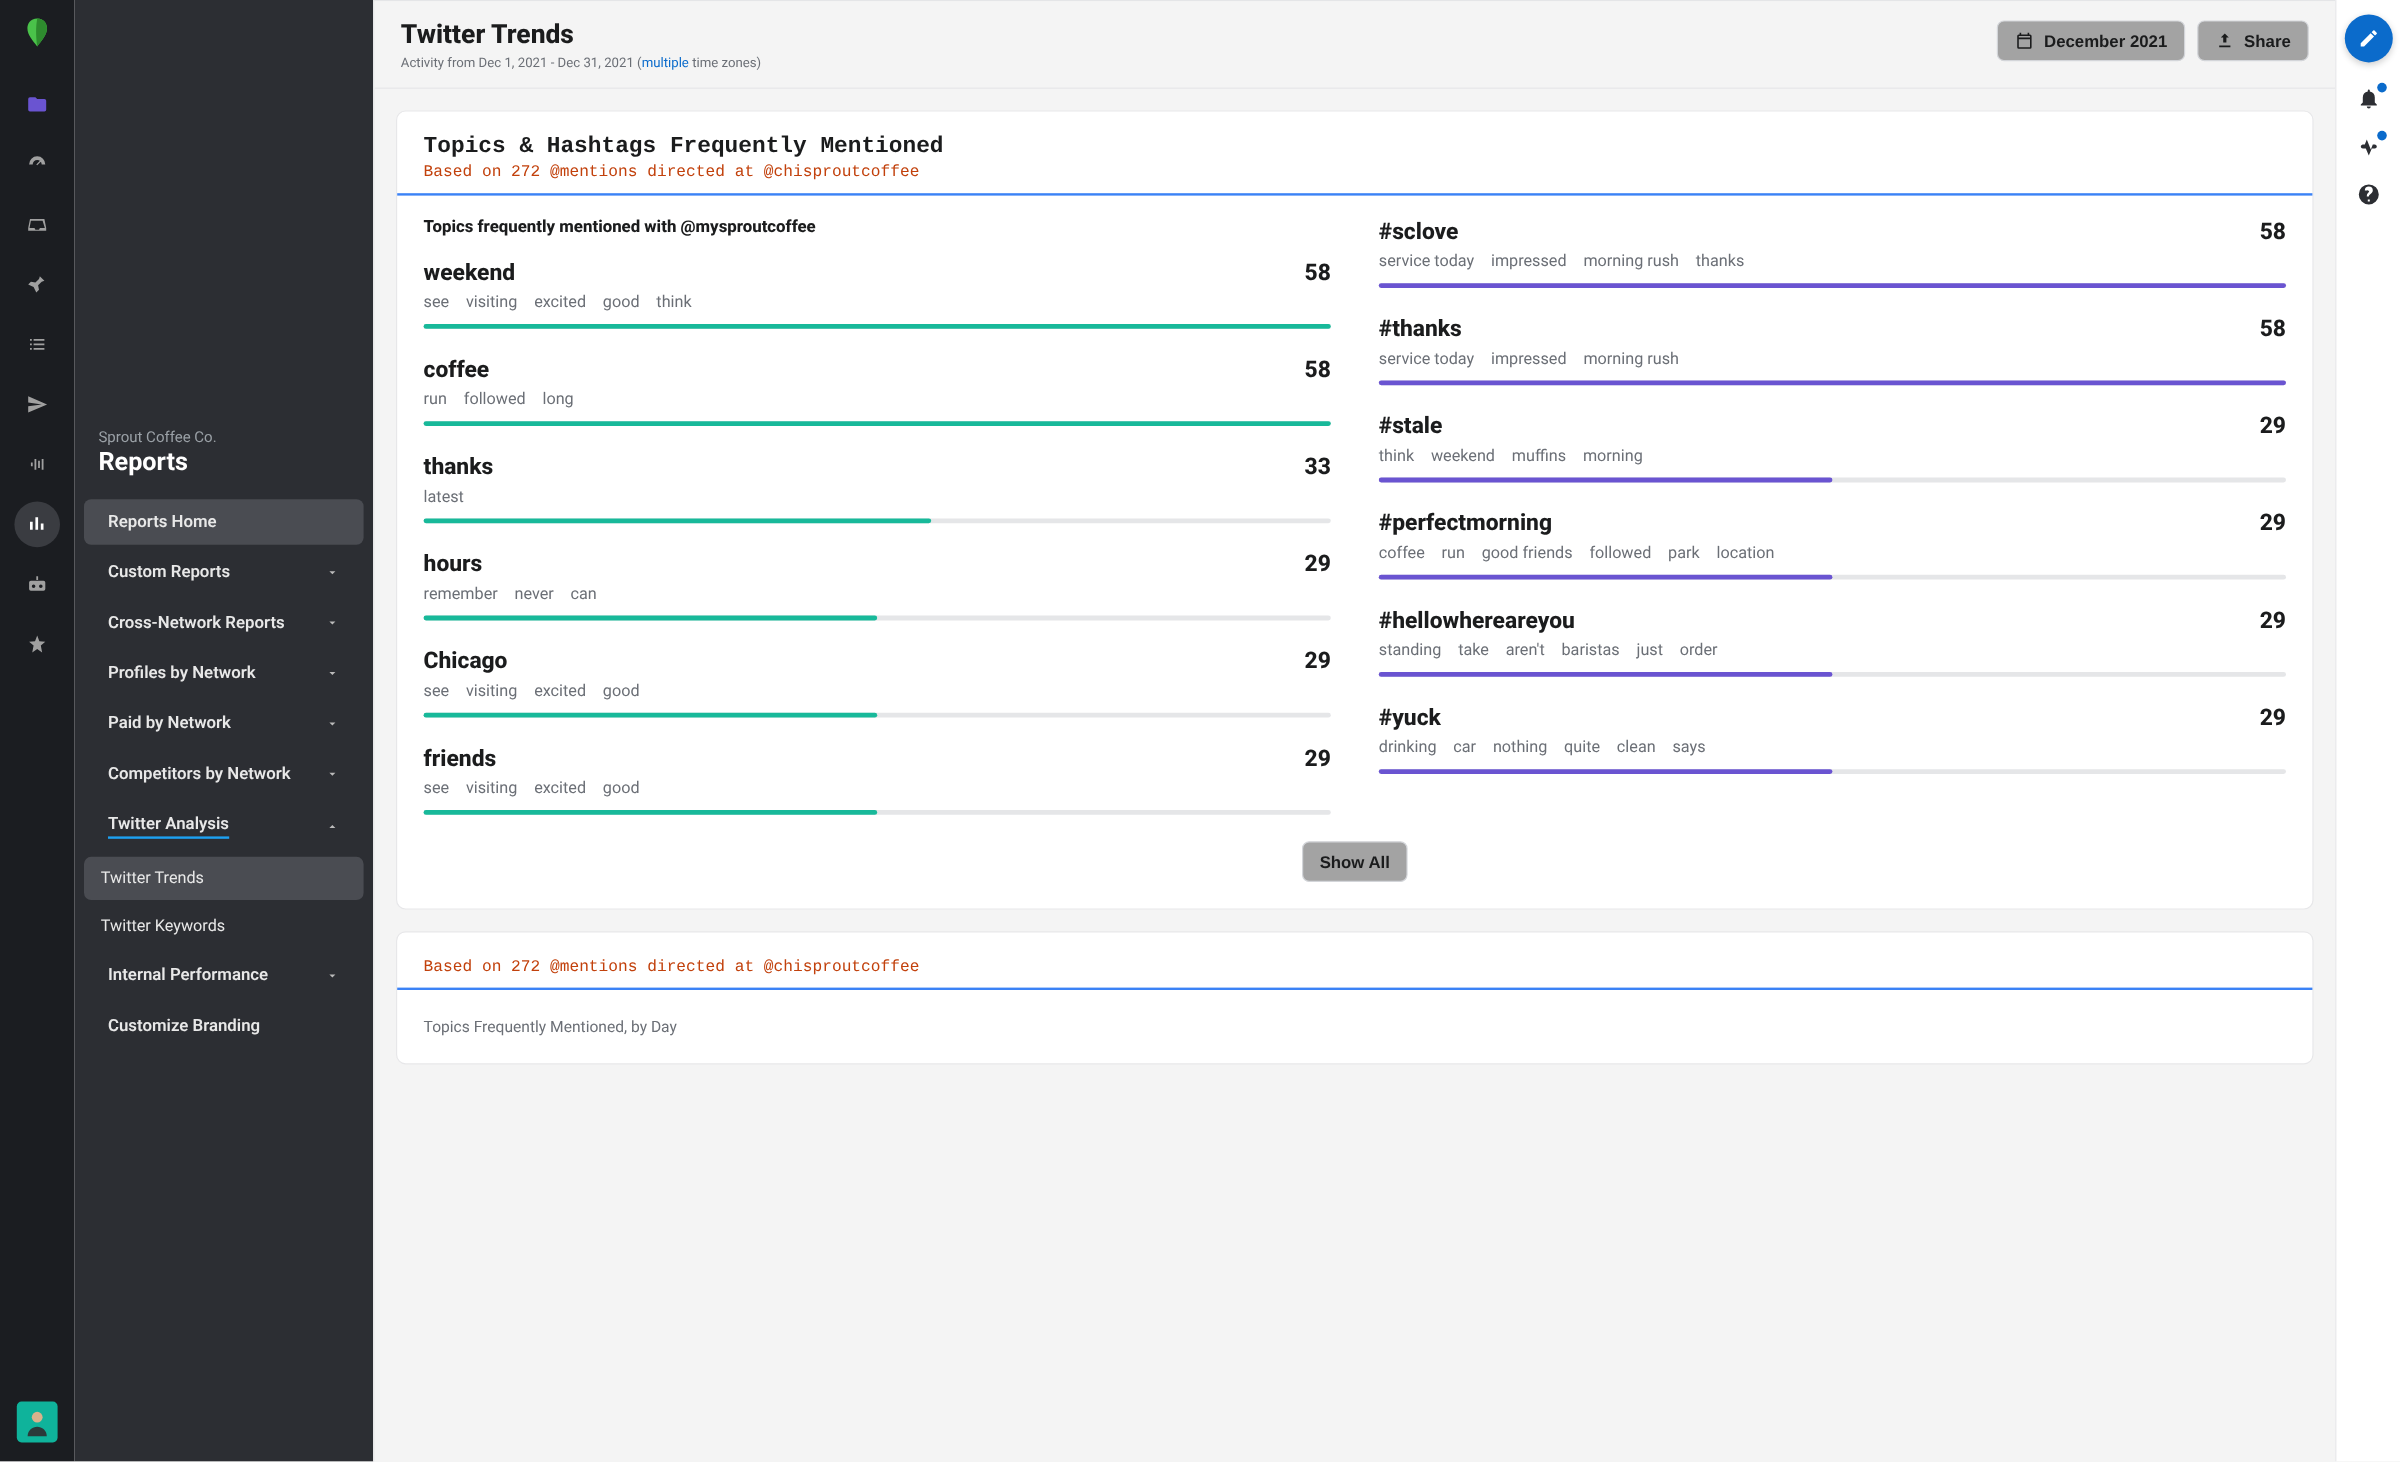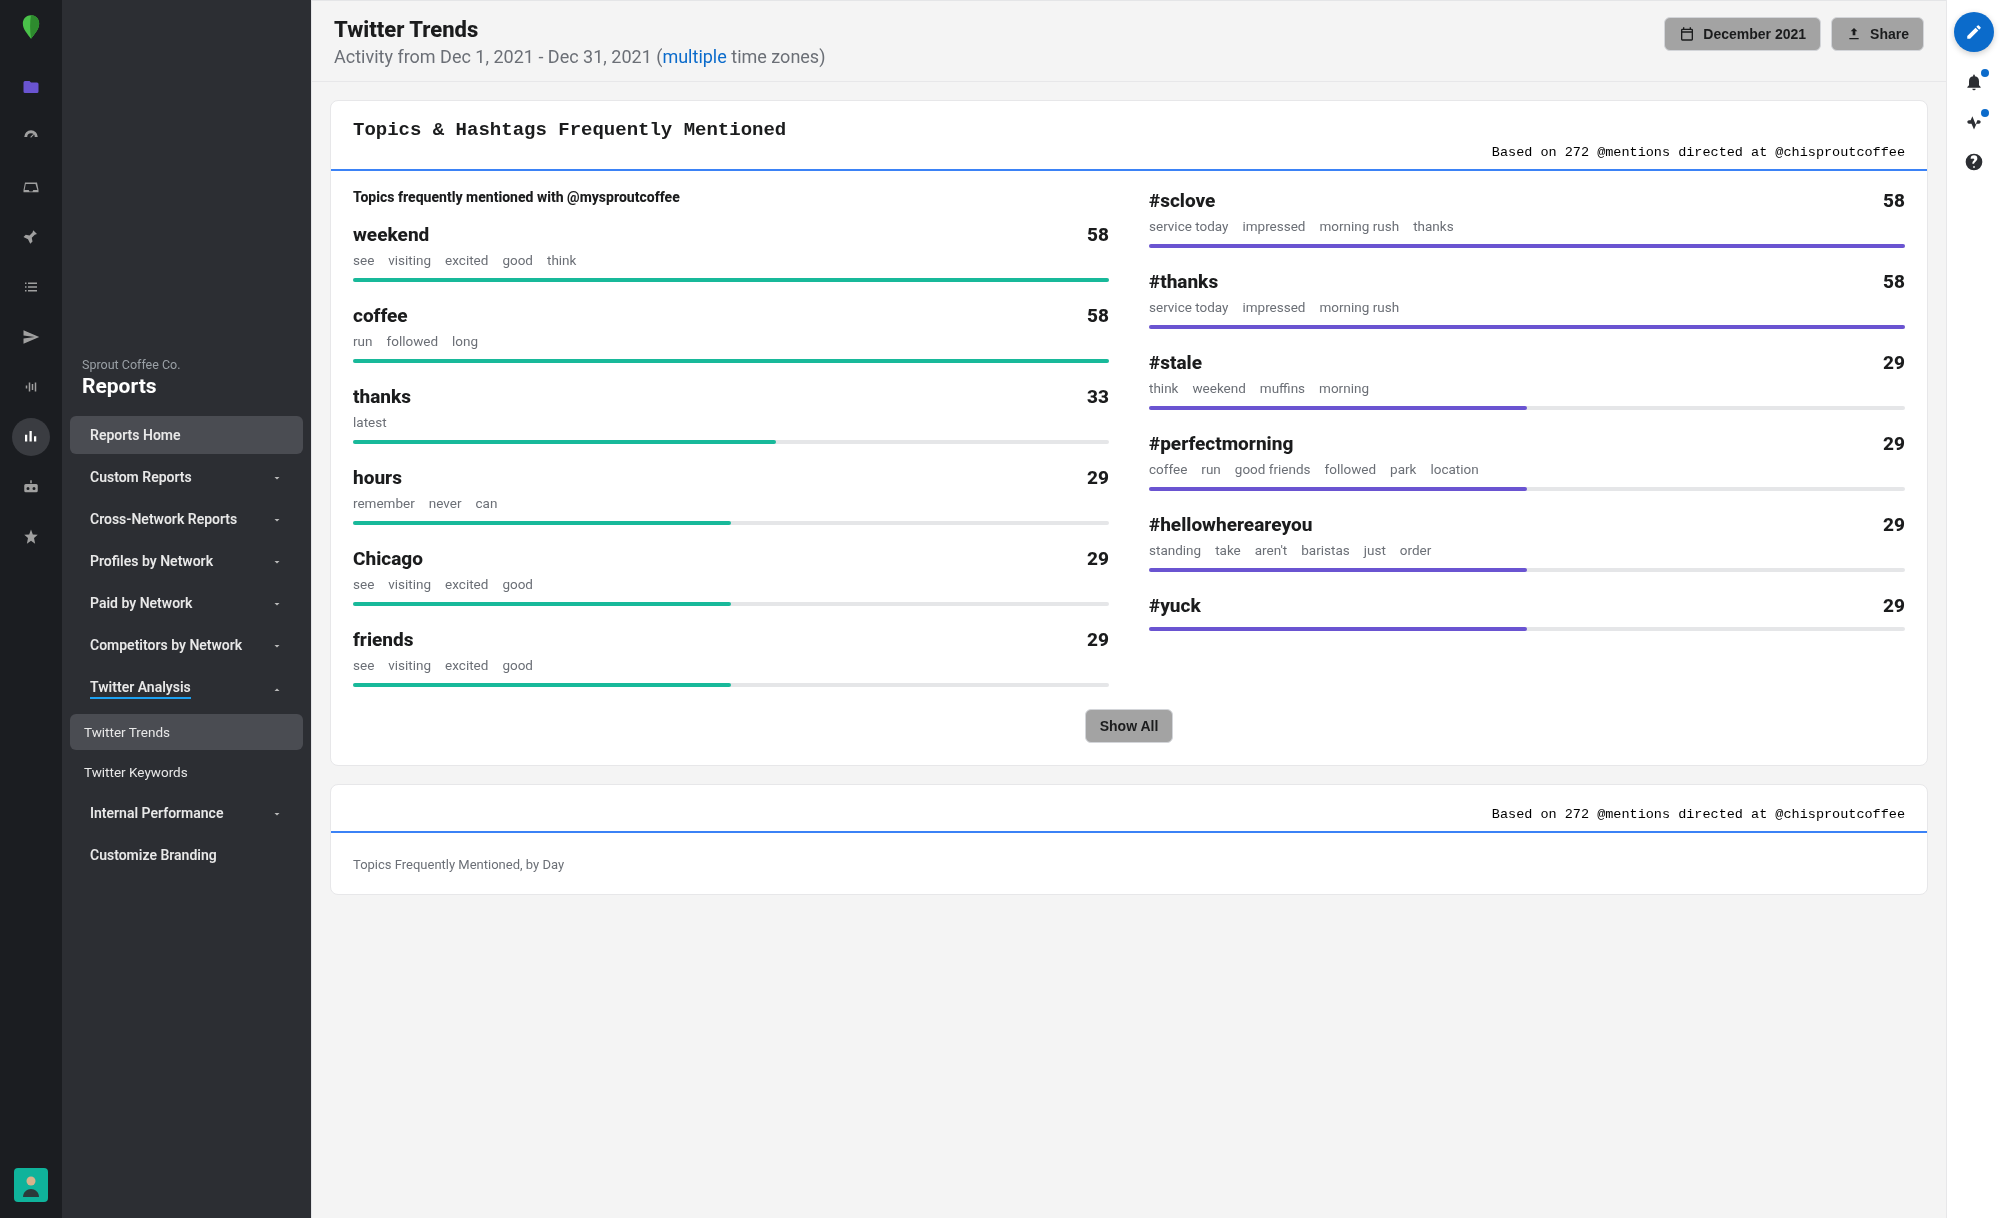--- a/index.html
+++ b/index.html
@@ -24,31 +24,31 @@
 .nav-item.selected { background:#4a4c52; }
 .nav-item .chev { width:12px;height:12px; }
 .nav-item.open .tlabel { border-bottom:2px solid #1da1f2; padding-bottom:2px; }
 .nav-sub { margin: 2px 8px; border-radius:6px; padding:10px 14px; font-size:13.5px; color:#e8e8e8; cursor:pointer; }
 .nav-sub.selected { background:#4a4c52; }
 
 
 .main { flex:1; background:#f4f4f4; overflow-y:auto; border-left:1px solid #e4e5e7; border-top:1px solid #e4e5e7; }
 .topbar { display:flex; justify-content:space-between; align-items:flex-start; padding: 16px 22px 14px; border-bottom:1px solid #e7e7e9; background:#f4f4f4; }
 .topbar h1 { font-size: 22px; font-weight:800; color:#1b1c1d; }
-.topbar .sub { font-size:18px; color:#6b6f76; margin-top:4px; }
+.topbar .sub { font-size:11px; color:#6b6f76; margin-top:4px; }
 .topbar .sub .link { color:#0b6bcb; }
 .topbar .actions { display:flex; gap:10px; }
 .btn { border:1px solid #d3d5d9; background:#a3a3a3; border-radius:6px; padding:8px 14px; font-size:14px; font-weight:700; color:#1b1c1d; display:flex; align-items:center; gap:8px; cursor:pointer; }
 .btn svg { width:16px;height:16px; fill:#1b1c1d; }
 
 .content { padding: 18px; }
 .card { background:#fff; border:1px solid #e7e7e9; border-radius:8px; margin-bottom:18px; }
 .card-head { padding: 18px 22px 9px; border-bottom:2px solid #3b82f6;font-family:Liberation Mono, monospace; }
 .card-head h2 { font-size:19px; font-weight:800; }
-.card-head .sub { font-size:13.5px; color:#000000; margin-top:4px;text-align:right; }
+.card-head .sub { font-size:13.5px; color:#c2410c; margin-top:4px; }
 .card-body { padding: 18px 22px 22px; }
 
 .cols { display:flex; gap:40px; }
 .col { flex:1; }
 .col-title { font-size:14px; font-weight:800; color:#1b1c1d; margin-bottom:18px; }
 
 .trend { margin-bottom: 22px; }
 .trend-top { display:flex; justify-content:space-between; align-items:baseline; }
 .trend-name { font-size:19px; font-weight:800; color:#1b1c1d; }
 .trend-val { font-size:19px; font-weight:800; color:#1b1c1d; }
@@ -405,20 +405,28 @@
                     </div>
                     <div class="trend-bar">
                       <div class="fill purple" style="width: 50%;"></div>
                     </div>
                   </div>
                   <div class="trend">
                     <div class="trend-top">
                       <div class="trend-name">#yuck</div>
                       <div class="trend-val">29</div>
                     </div>
+                    <div class="trend-words">
+                      <span>drinking</span>
+                      <span>car</span>
+                      <span>nothing</span>
+                      <span>quite</span>
+                      <span>clean</span>
+                      <span>says</span>
+                    </div>
                     <div class="trend-bar">
                       <div class="fill purple" style="width: 50%;"></div>
                     </div>
                   </div>
                 </div>
             </div>
           </div>
           <div class="showall">
             <button class="btn">
                 <span>Show All</span>

